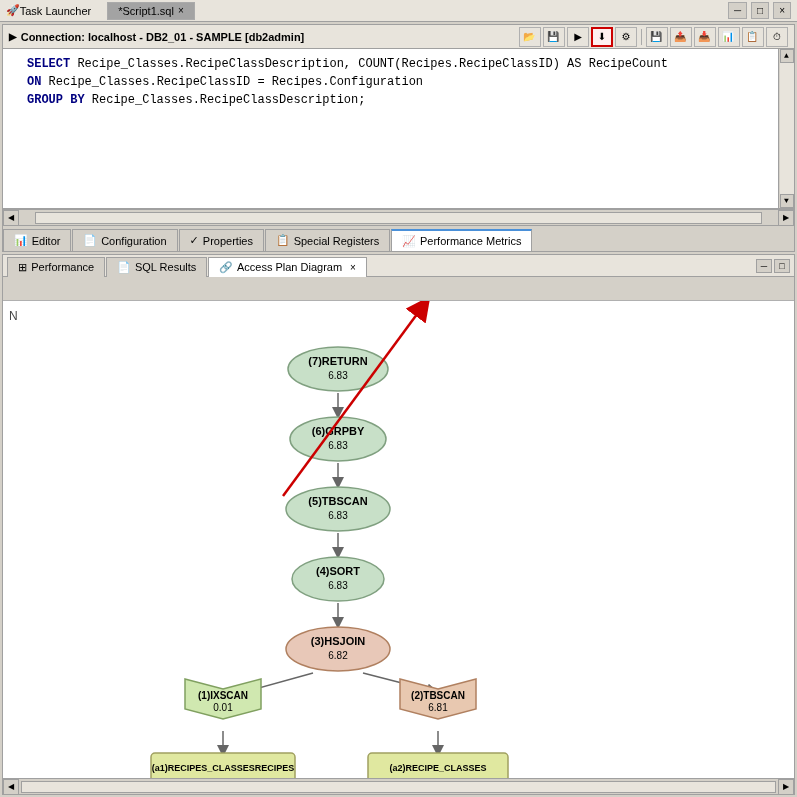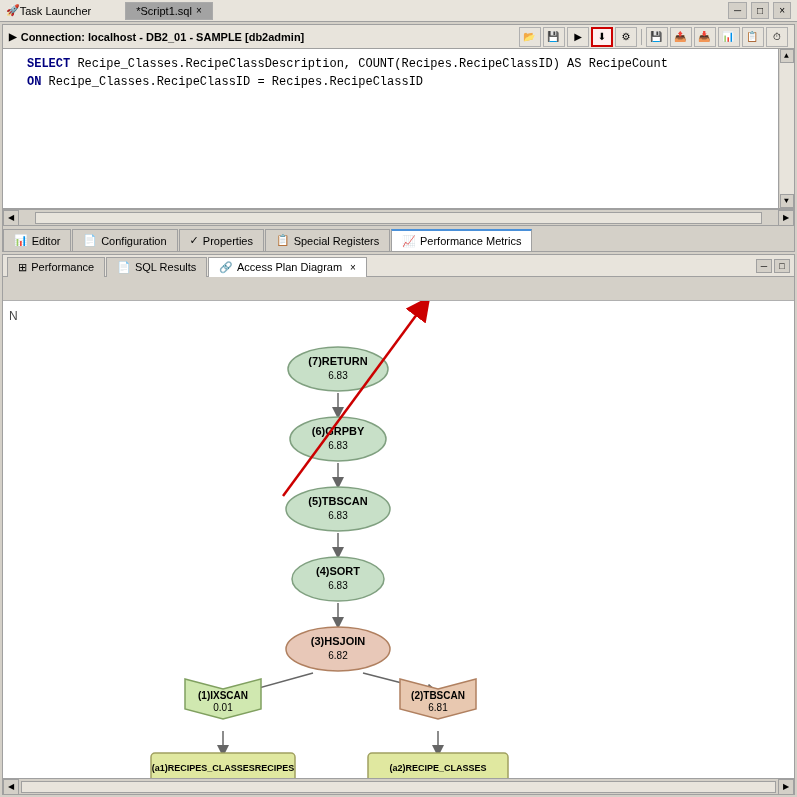--- a/index.html
+++ b/index.html
@@ -228,21 +228,21 @@
       display: flex;
       align-items: center;
     }
   </style>
 </head>
 <body>
 
 <div class="main-container">
   <div class="title-bar">
     <span>🚀</span>
-    <span style="margin-right:34px;">Task Launcher</span>
+    <span style="margin-right:16px;">Task Launcher</span>
     <div style="background:#a3a3a3; border:1px solid #aaa; padding:2px 10px; font-size:11px; display:flex; align-items:center; gap:4px;">
       <span>*Script1.sql</span>
       <span style="font-size:10px; cursor:pointer;">×</span>
     </div>
     <div style="flex:1;"></div>
     <div style="display:flex; gap:4px; align-items:center;">
       <span style="cursor:pointer; font-size:10px; padding:2px 5px; border:1px solid #aaa; background:#d4d0c8;">─</span>
       <span style="cursor:pointer; font-size:10px; padding:2px 5px; border:1px solid #aaa; background:#d4d0c8;">□</span>
       <span style="cursor:pointer; font-size:10px; padding:2px 5px; border:1px solid #aaa; background:#d4d0c8;">×</span>
     </div>
@@ -274,21 +274,25 @@
     <div class="sql-editor">
       <div style="display:flex;">
         <div style="min-width:16px;"></div>
         <div>
           <div>
             <span class="sql-keyword">SELECT</span>
             <span class="sql-text"> Recipe_Classes.RecipeClassDescription, COUNT(Recipes.RecipeClassID) AS RecipeCount</span>
           </div>
           <div>
             <span class="sql-keyword">      ON</span>
-            <span class="sql-text"> Recipe_Classes.RecipeClassID = Recipes.RecipeClassID</span>
+            <span class="sql-text"> Recipe_Classes.RecipeClassID = Recipes.Configuration</span>
+          </div>
+          <div>
+            <span class="sql-keyword">GROUP BY</span>
+            <span class="sql-text"> Recipe_Classes.RecipeClassDescription;</span>
           </div>
         </div>
       </div>
 
       <div style="position:absolute; right:0; top:0; width:16px; height:100%; background:#d4d0c8; border-left:1px solid #a0a0a0; display:flex; flex-direction:column; align-items:center;">
         <div style="width:14px; height:14px; background:#d4d0c8; border:1px solid #a0a0a0; display:flex; align-items:center; justify-content:center; font-size:8px; cursor:pointer;">▲</div>
         <div style="flex:1; width:14px; background:#e8e4dc;"></div>
         <div style="width:14px; height:14px; background:#d4d0c8; border:1px solid #a0a0a0; display:flex; align-items:center; justify-content:center; font-size:8px; cursor:pointer;">▼</div>
       </div>
     </div>

